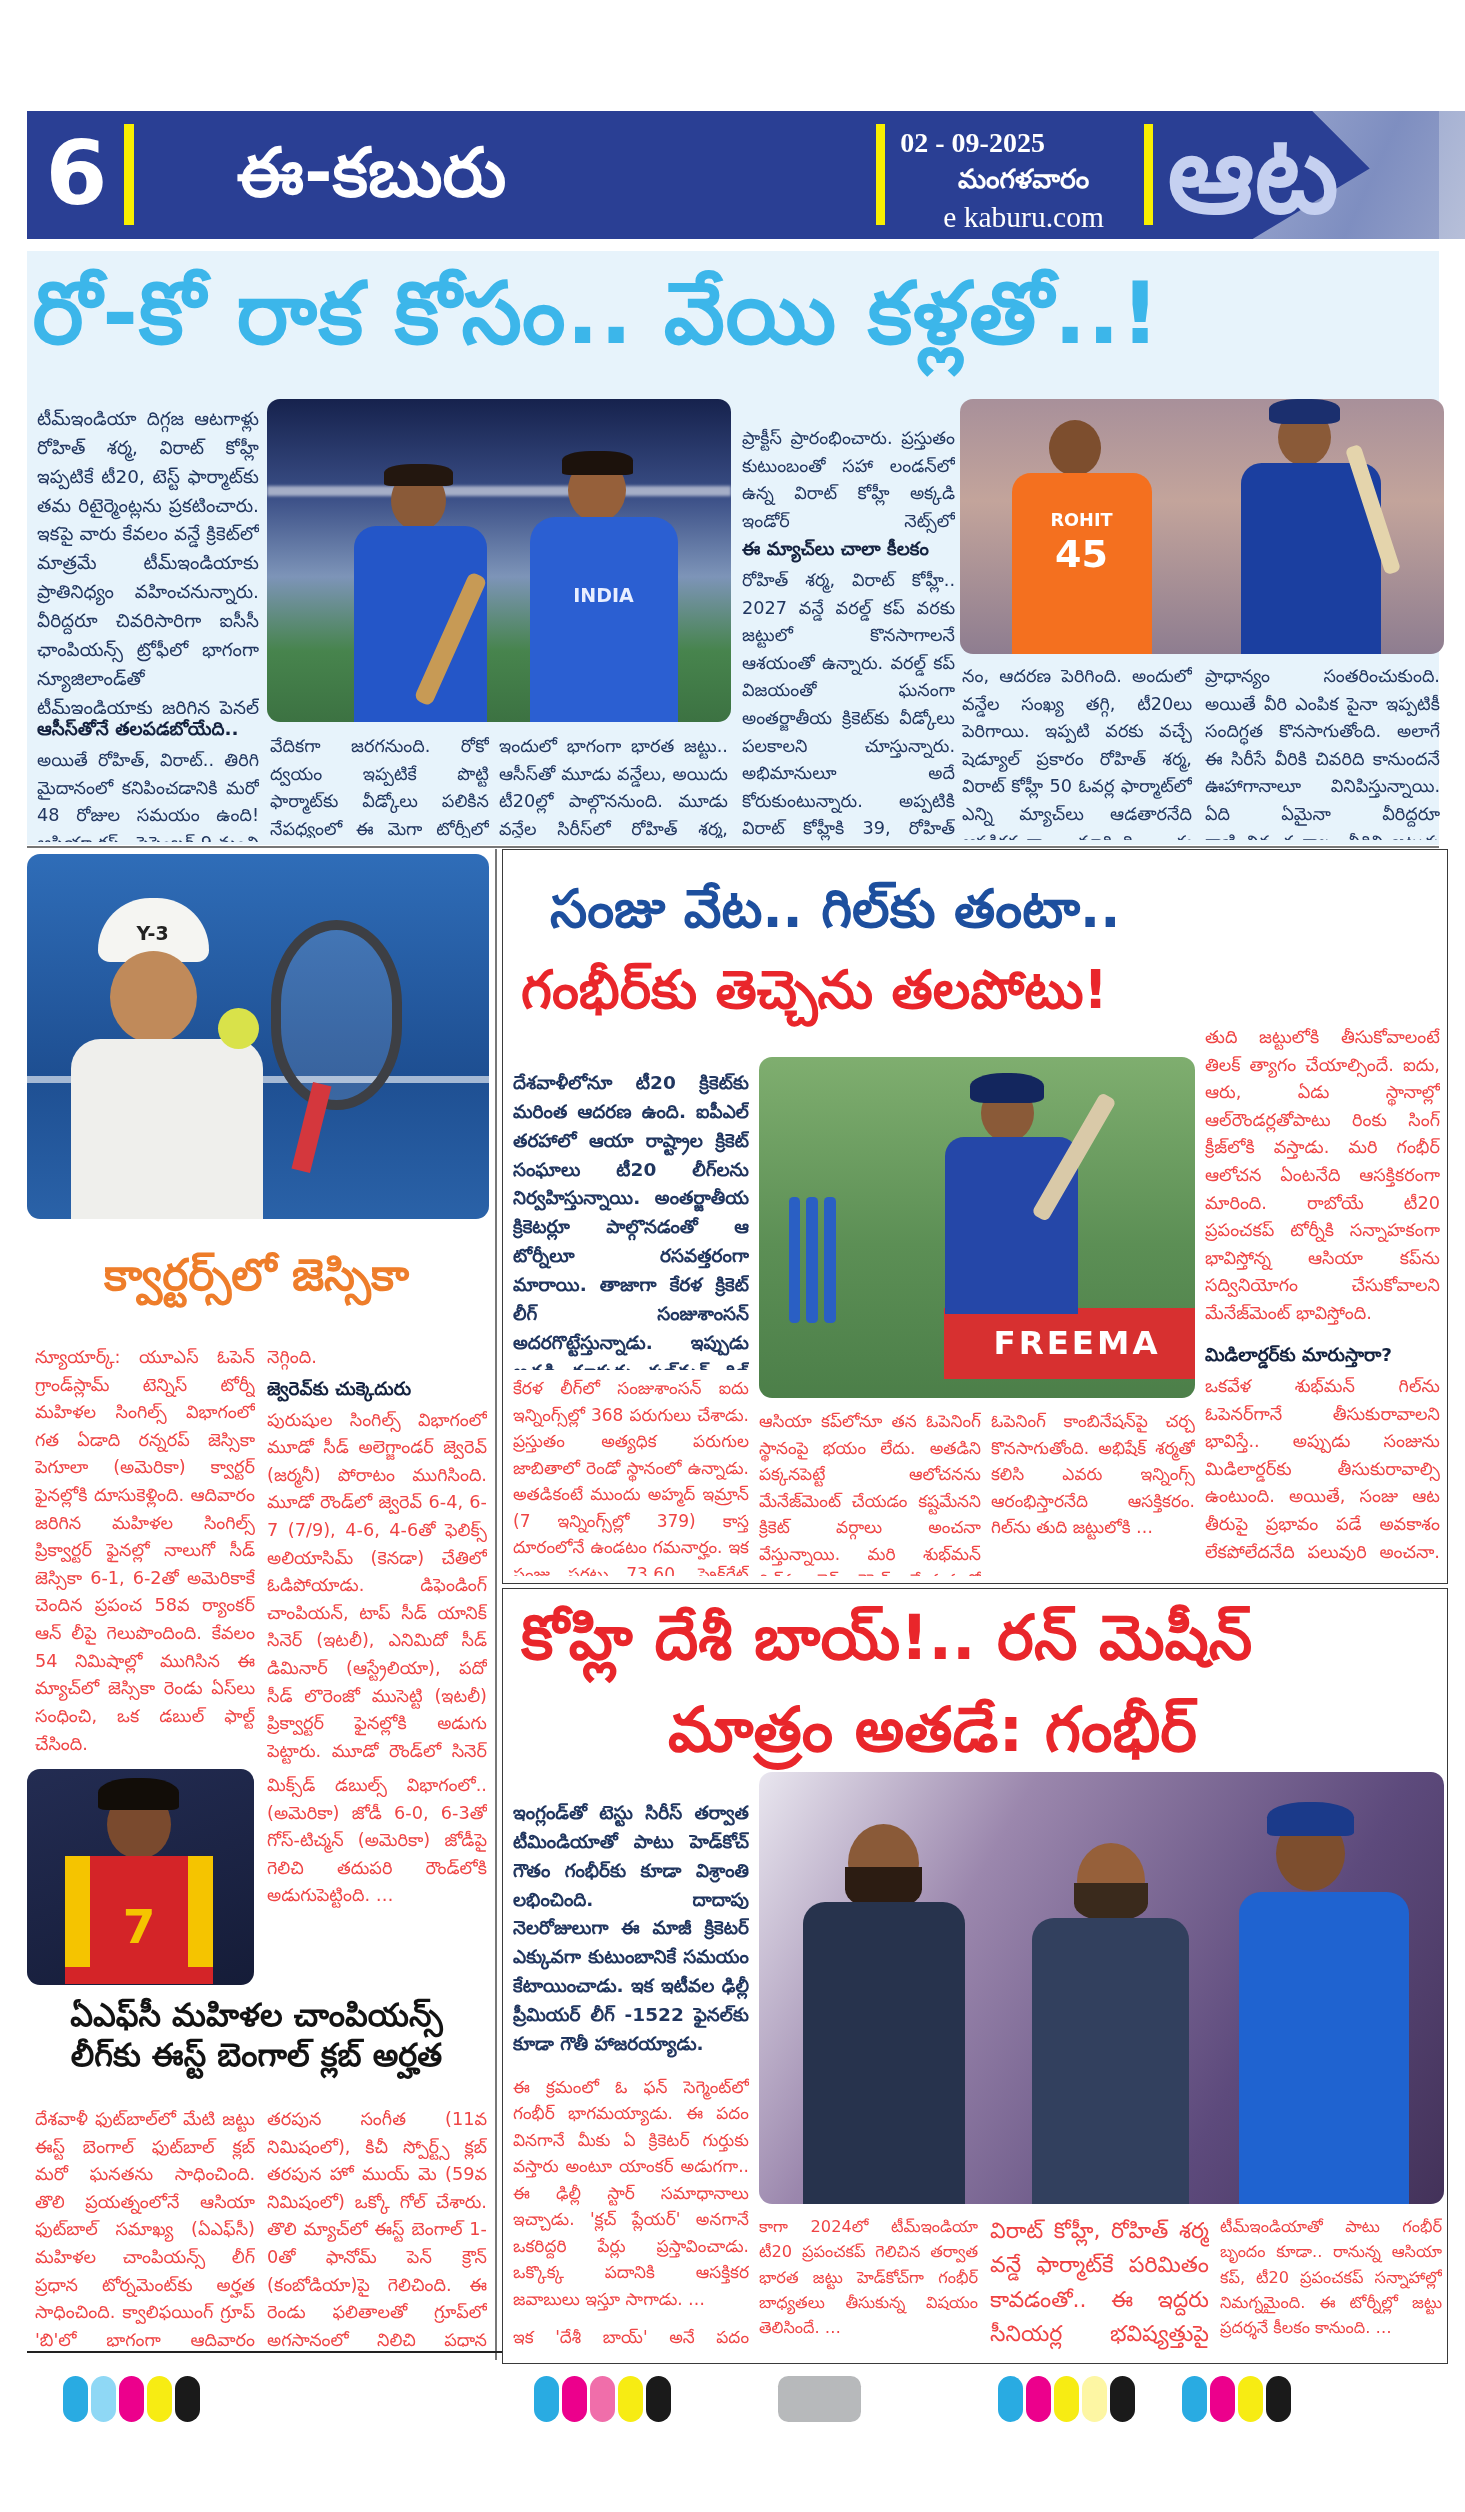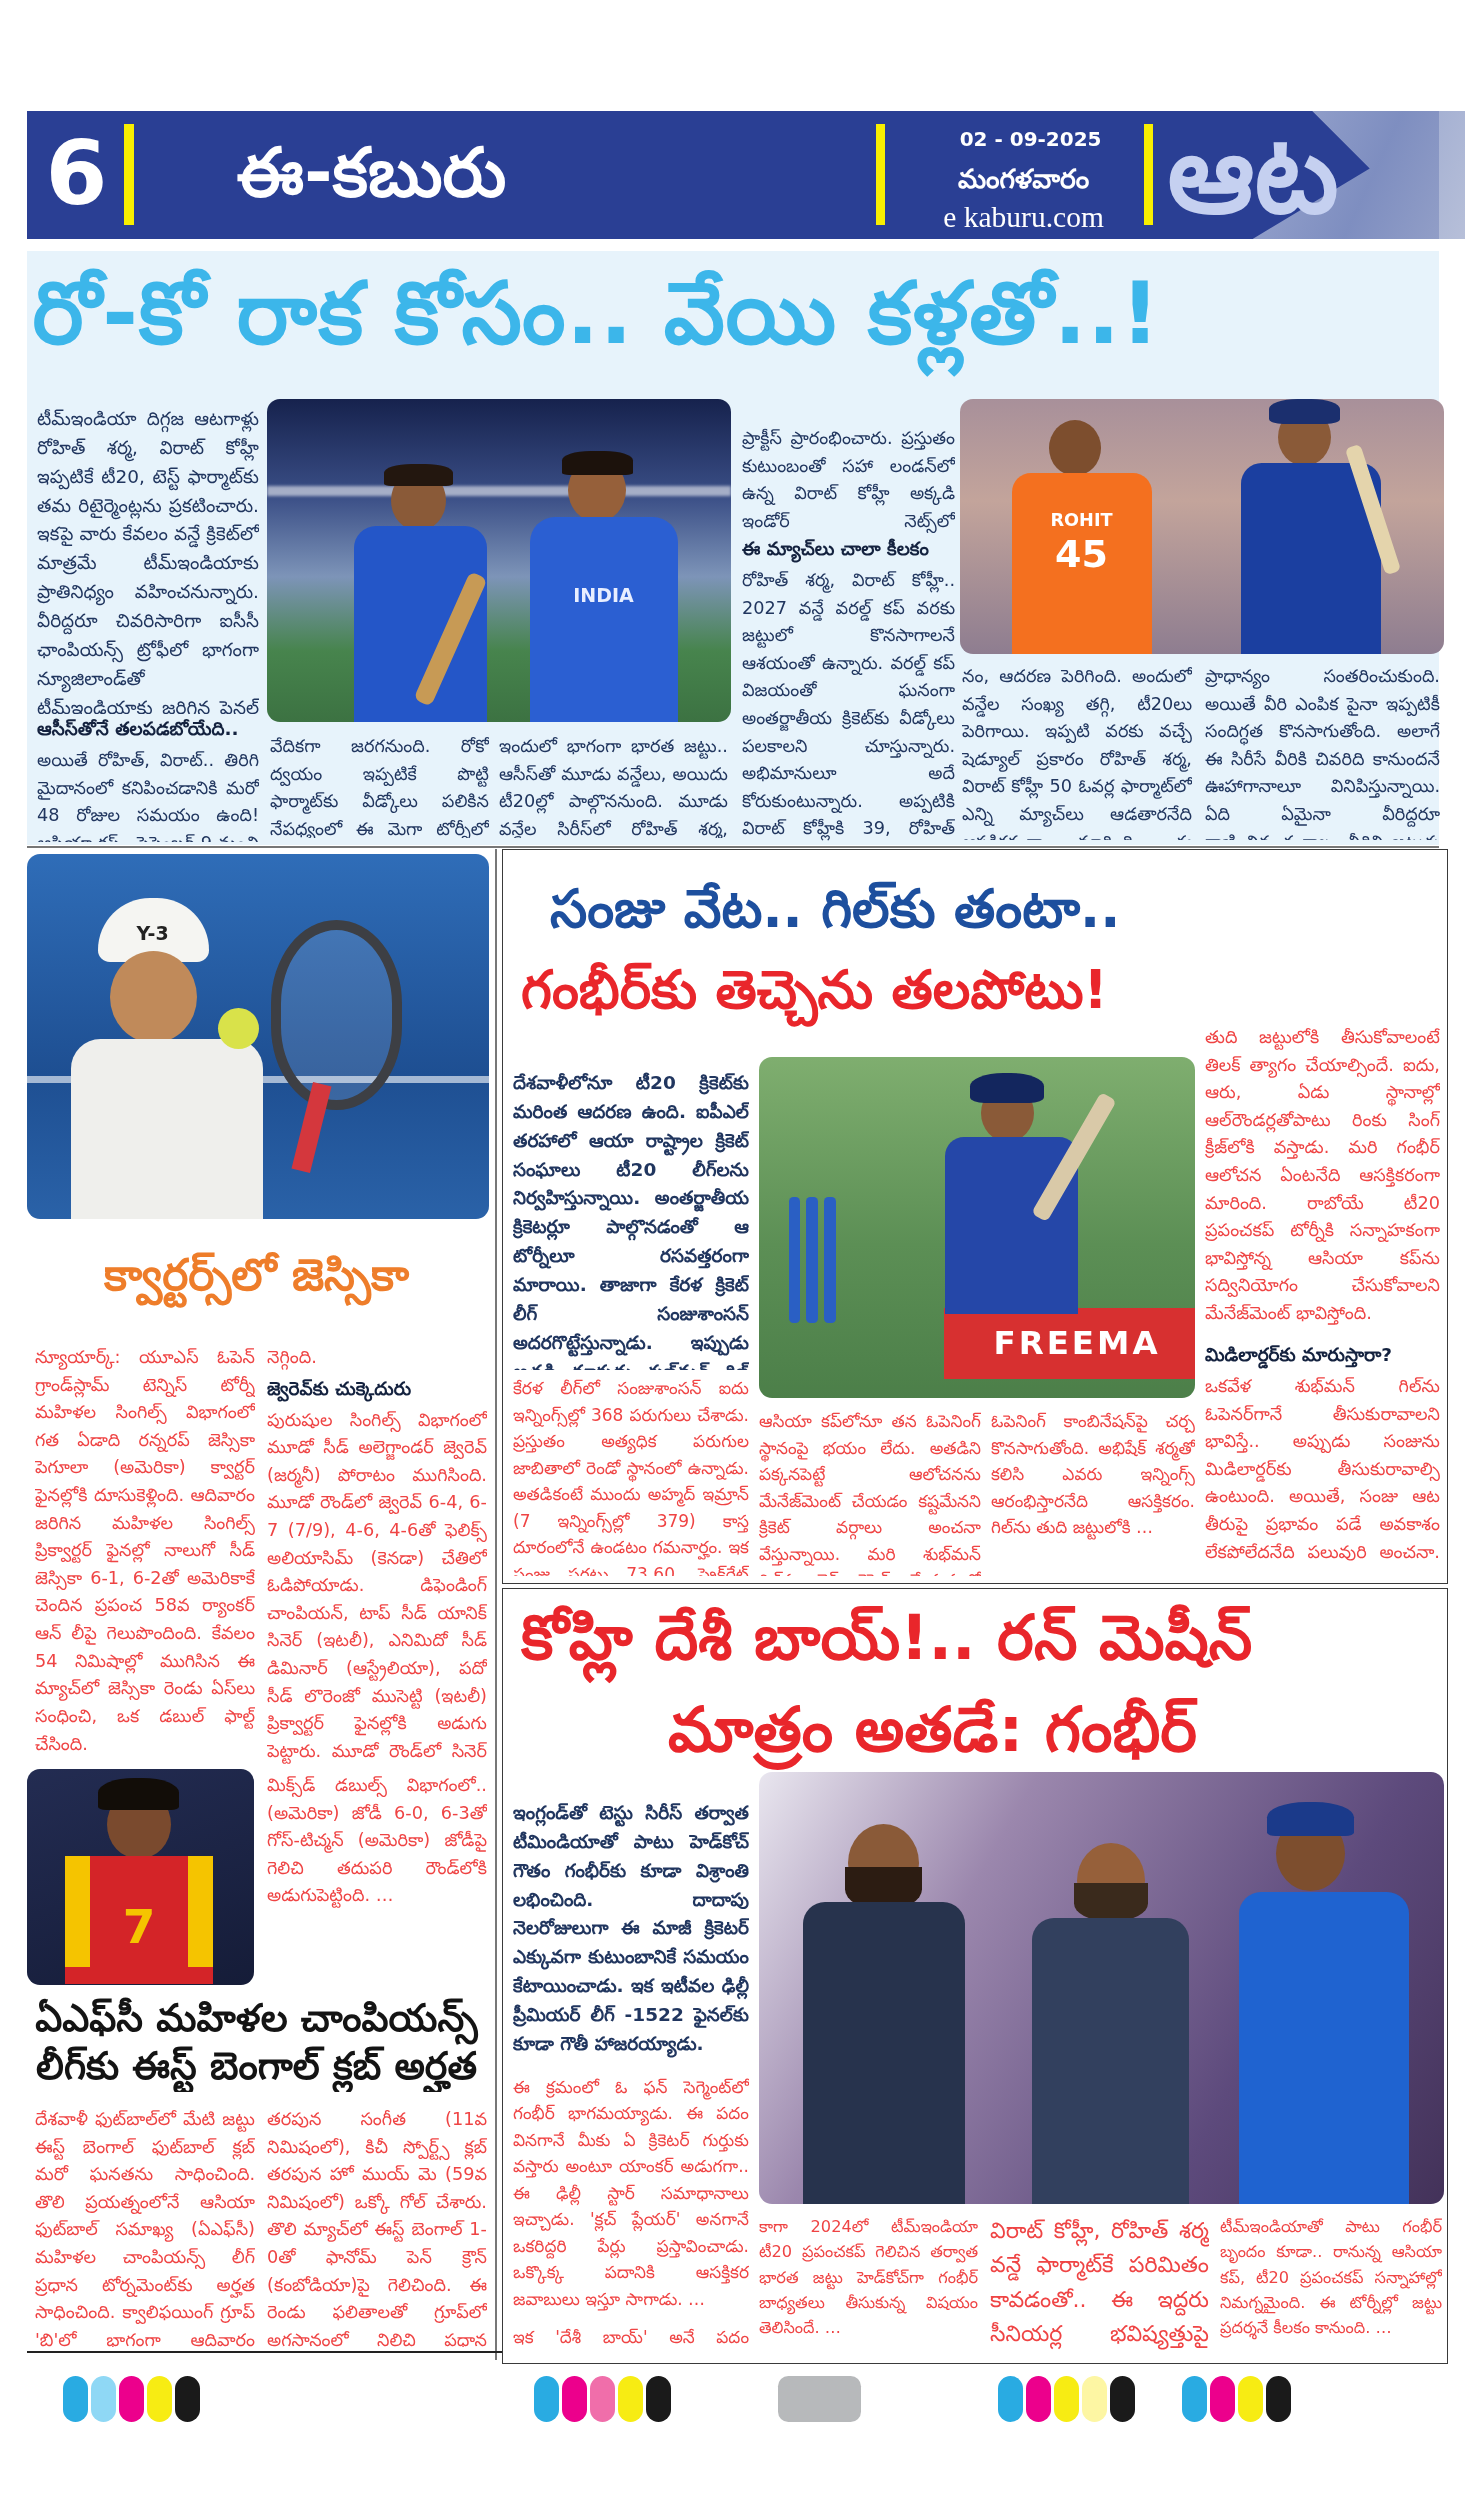--- a/index.html
+++ b/index.html
@@ -19,21 +19,21 @@
   .hdr-site{color:#ffffff;font-family:"Liberation Serif",serif;font-weight:normal;}
   .aata{color:#c5d0f0;font-weight:bold;font-size:109px;line-height:1;}
   .runner{background:linear-gradient(115deg,#aeb9d9 0%,#8d9cc8 55%,#aab4d2 100%);
           clip-path:polygon(28% 0,100% 0,100% 100%,0 100%,55% 45%);opacity:.85;}
   
   .h-cyan{color:#3cb6ea;font-weight:bold;font-size:86px;line-height:1.15;letter-spacing:0.7px;}
   .h-blue{color:#1d4f9e;font-weight:bold;font-size:53px;line-height:1.1;}
   .h-red{color:#e9262b;font-weight:bold;font-size:53px;line-height:1.1;}
   .h-red-big{color:#e9262b;font-weight:bold;font-size:62px;line-height:1.1;}
   .h-orange{color:#ee7d2a;font-weight:bold;font-size:44px;text-align:center;}
-  .h-black{color:#141414;font-weight:bold;font-size:38px;text-align:center;line-height:1.25;}
+  .h-black{color:#141414;font-weight:bold;font-size:32px;text-align:center;line-height:1.25;}
   .subhead{font-weight:bold;font-size:18.5px;color:#14223f;margin:0 0 3px 0;}
   .lightbg{background:#e7f3fb;}
   .boxed{border:1.5px solid #3a3a3a;}
   .hairline{background:#777;}
   
   .ph{overflow:hidden;border-radius:13px;}
   .ph * {position:absolute;}
   .head-c{border-radius:50%;background:#a9713f;}
   .pill{width:25px;height:46px;border-radius:12.6px;display:inline-block;margin-right:3px;}
   .c{background:#29abe2}.lc{background:#8fd8f5}.m{background:#ec008c}.pk{background:#f06eaa}
@@ -44,21 +44,21 @@
 </head>
 <body>
 
 <div class="page">
 
   <div class="abs band" style="left:26.6px;top:111px;width:1412px;height:128px;">
     <div class="abs hdr-num" style="left:19px;top:17.7px;">6</div>
     <div class="abs ybar" style="left:97px;top:13.3px;width:10.3px;height:101px;"></div>
     <div class="abs masthead" style="left:210px;top:28px;width:347px;text-align:left;">ఈ-కబురు</div>
     <div class="abs ybar" style="left:849px;top:13.3px;width:9.6px;height:101px;"></div>
-    <div class="abs hdr-date" style="left:886px;top:16.2px;width:236px;font-size:20px;">02 - 09-2025</div>
+    <div class="abs hdr-date" style="left:828px;top:16.2px;width:236px;font-size:28px;font-family:Liberation Serif, serif;">02 - 09-2025</div>
     <div class="abs hdr-date" style="left:879px;top:52px;width:236px;font-size:26.6px;">మంగళవారం</div>
     <div class="abs hdr-date hdr-site" style="left:879px;top:90px;width:236px;font-size:29.5px;">e kaburu.com</div>
     <div class="abs ybar" style="left:1117px;top:13.3px;width:9.6px;height:101px;"></div>
     <div class="abs runner" style="left:1226px;top:0;width:213px;height:128px;"></div>
     <div class="abs aata" style="left:1141px;top:8.9px;">ఆట</div>
   </div>
 
   <div class="abs lightbg" style="left:26.6px;top:251px;width:1412px;height:594px;"></div>
 
   <div class="abs h-cyan clip" style="left:32.5px;top:264px;width:1403px;height:129px;">రో-కో రాక కోసం.. వేయి కళ్లతో..!</div>

